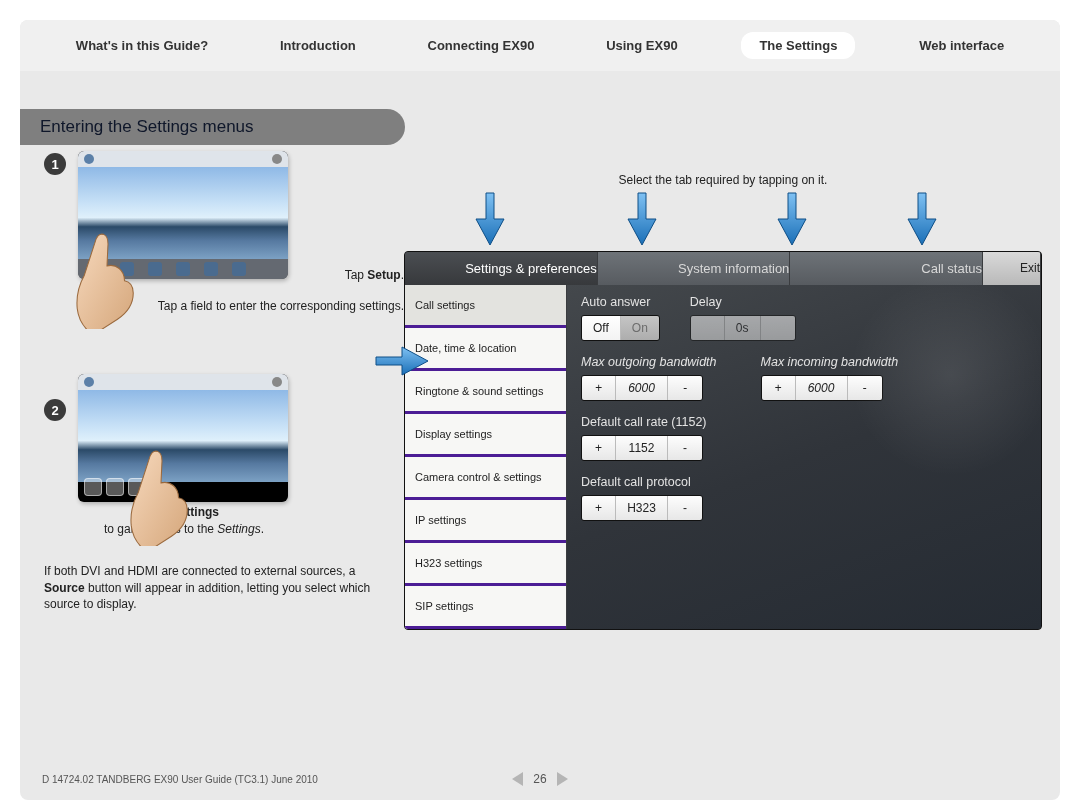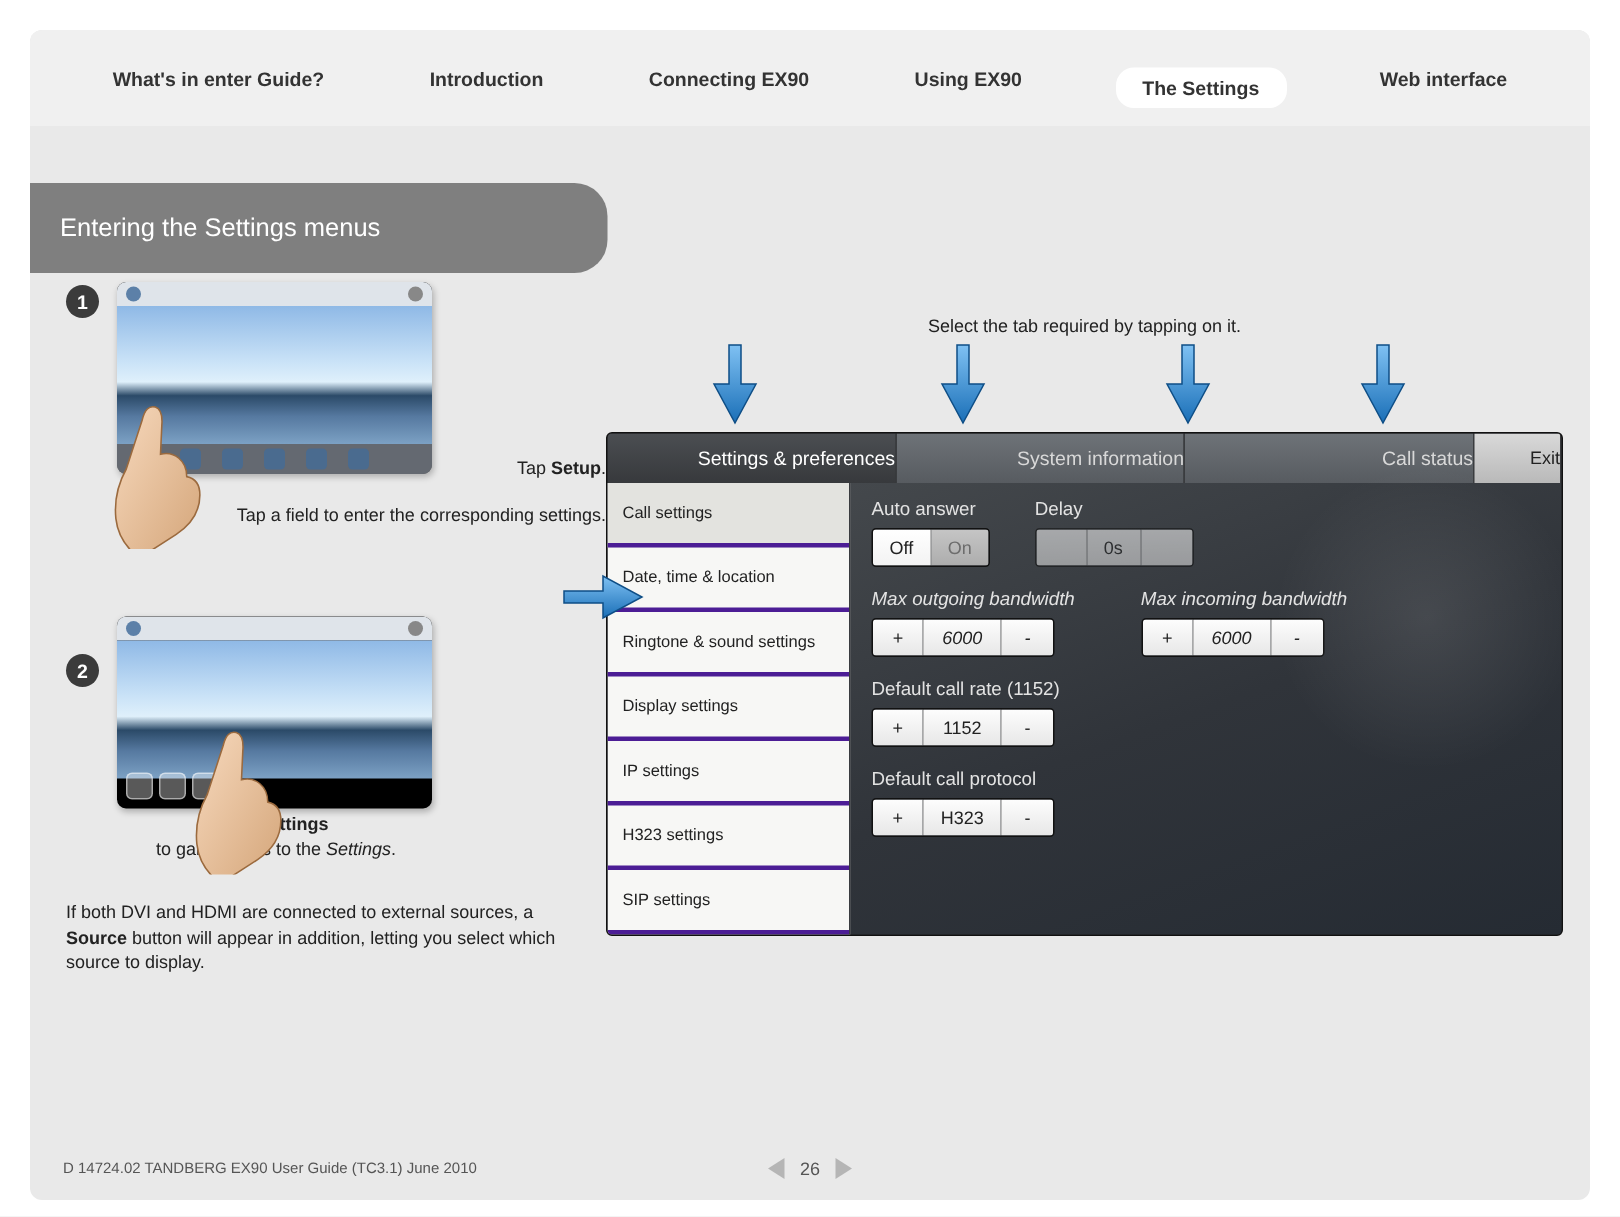--- a/index.html
+++ b/index.html
@@ -1,23 +1,23 @@
 <!DOCTYPE html>
 <html><head>
 <meta charset="utf-8">
 <style>
   * { box-sizing: border-box; margin: 0; padding: 0; }
   body { font-family: Arial, Helvetica, sans-serif; background: #ffffff; width: 1080px; height: 811px; position: relative; }
   .page { position: absolute; top: 20px; left: 20px; width: 1040px; height: 780px; background: #e9e9e9; border-radius: 8px; overflow: hidden; }
 
   .nav { display: flex; justify-content: space-around; align-items: center; background: #f0f0f0; padding: 12px 20px; font-size: 13px; font-weight: bold; color: #333; }
   .nav-item { cursor: pointer; padding: 4px 8px; }
-  .nav-item.active { background: #ffffff; border-radius: 12px; padding: 6px 18px; margin-top: 13px; }
-
-  .heading-tab { margin: 38px 0 0 0; background: #7f7f7f; color: #ffffff; font-size: 17px; padding: 20px 20px; border-radius: 0 22px 22px 0; width: 385px; }
+  .nav-item.active { background: #ffffff; border-radius: 12px; padding: 6px 18px; }
+
+  .heading-tab { margin: 38px 0 0 0; background: #7f7f7f; color: #0f172a; font-size: 17px; padding: 8px 20px; border-radius: 0 22px 22px 0; width: 385px; }
 
   .content { display: flex; padding: 6px 18px 0 24px; gap: 20px; }
 
   .left-col { width: 340px; font-size: 12px; color: #222; position: relative; }
   .step-badge { width: 22px; height: 22px; border-radius: 50%; background: #3b3b3b; color: #fff; display: flex; align-items: center; justify-content: center; font-weight: bold; font-size: 13px; position: absolute; }
   .thumb-wrap { position: relative; margin-left: 34px; }
   .thumb { width: 210px; height: 128px; border-radius: 6px; overflow: hidden; position: relative; background: #000; box-shadow: 1px 2px 4px rgba(0,0,0,.25); }
   .thumb-top { position:absolute; top:0; left:0; right:0; height:16px; background:#dfe4ea; display:flex; align-items:center; justify-content:center; font-size:6px; color:#555; }
   .thumb-top::before, .thumb-top::after { content:""; position:absolute; width:10px; height:10px; border-radius:50%; background:#5c80a8; top:3px; }
   .thumb-top::before { left:6px; }
@@ -67,21 +67,21 @@
   .tri.r { border-left:11px solid #b5b5b5; }
 
   .arrow-svg { width:36px; height:56px; display:block; }
 </style>
 </head>
 <body>
 
 <div class="page">
 
   <div class="nav">
-    <div class="nav-item">What's in enter Guide?</div>
+    <div class="nav-item">What's in this Guide?</div>
     <div class="nav-item">Introduction</div>
     <div class="nav-item">Connecting EX90</div>
     <div class="nav-item">Using EX90</div>
     <div class="nav-item active">The Settings</div>
     <div class="nav-item">Web interface</div>
   </div>
 
   <div class="heading-tab">Entering the Settings menus</div>
 
   <div class="content">
@@ -191,20 +191,21 @@
           <div class="tab">System information</div>
           <div class="tab">Call status</div>
           <div class="tab exit">Exit</div>
         </div>
         <div class="panel-body">
           <div class="side-list">
             <div class="li sel">Call settings</div>
             <div class="li">Date, time &amp; location</div>
             <div class="li">Ringtone &amp; sound settings</div>
             <div class="li">Display settings</div>
+            <div class="li">Camera control &amp; settings</div>
             <div class="li">IP settings</div>
             <div class="li">H323 settings</div>
             <div class="li">SIP settings</div>
           </div>
           <div class="settings-area">
 
             <div class="row">
               <div>
                 <span class="grp-label">Auto answer</span>
                 <div class="seg">

